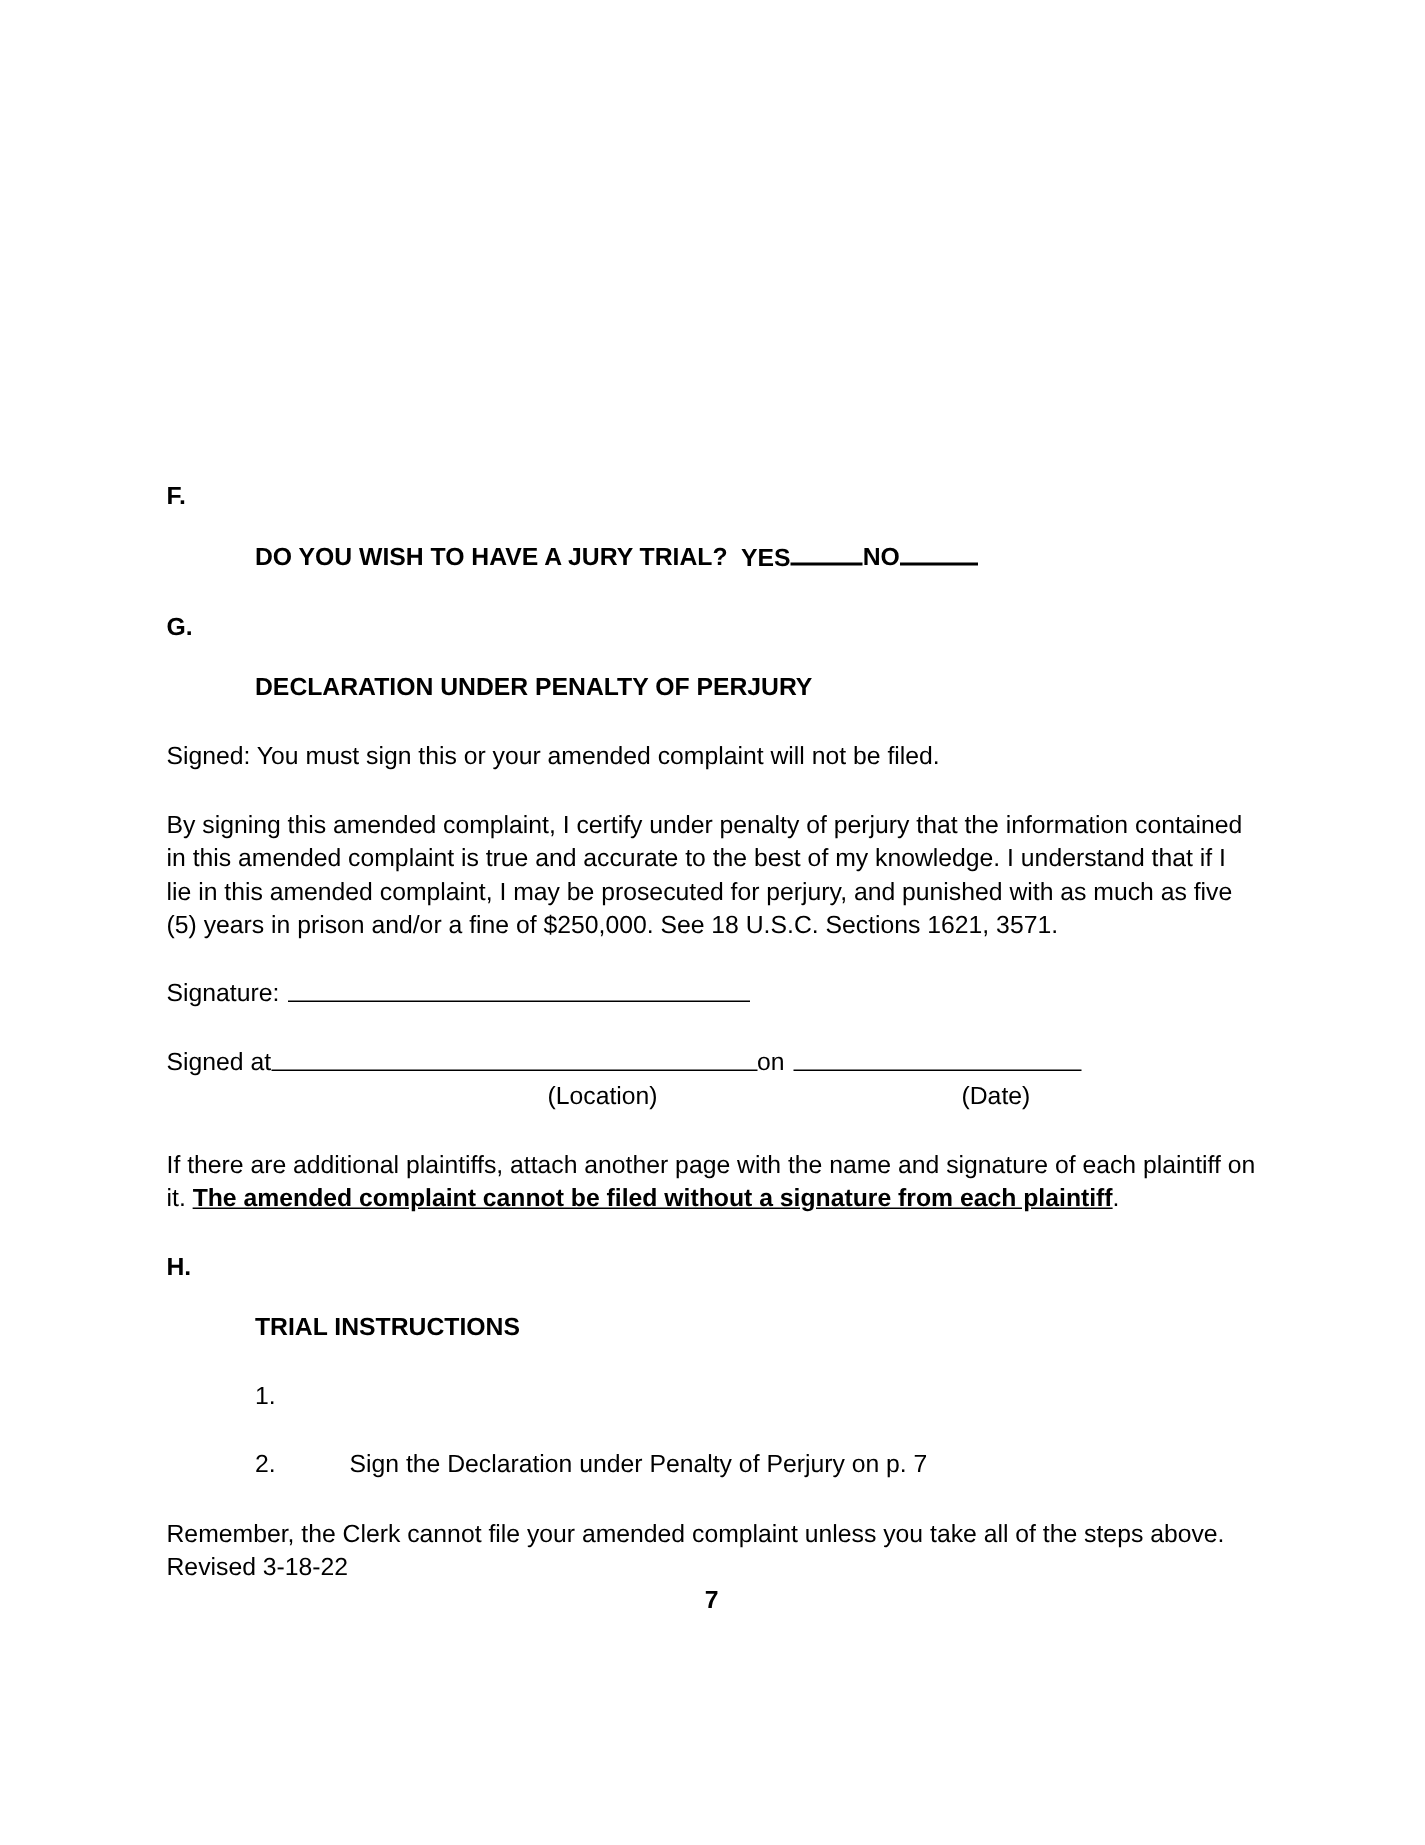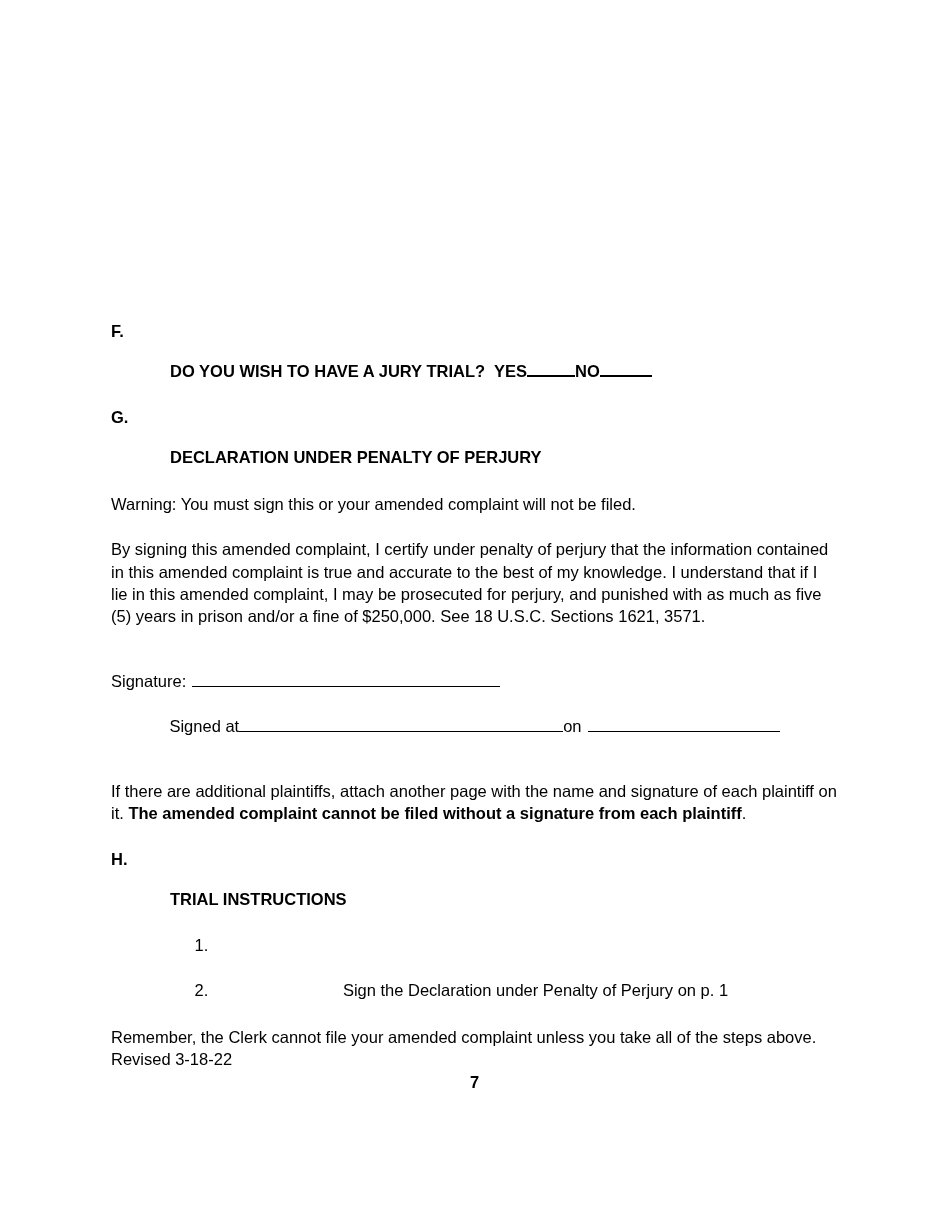--- a/index.html
+++ b/index.html
@@ -18,23 +18,23 @@
     padding: 320px 112px 0 111px;
     font-size: 16.5px;
     line-height: 22.4px;
     overflow: hidden;
   }
   .heading { display: flex; font-weight: bold; }
   .heading .letter { flex: 0 0 59px; }
   .heading .title { flex: 1; margin-top: 40px; }
 
   .mt-12 { }
-  .mt-23 { margin-top: 23px; text-align: center; }
+  .mt-23 { margin-top: 23px; }
   .mt-24 { margin-top: 24px; }
-  .mt-47 { margin-top: 42px; }
+  .mt-47 { margin-top: 23px; }
 
   .blank {
     display: inline-block;
     height: 1em;
     border-bottom: 2px solid #000;
     vertical-align: baseline;
   }
   .blank-thin {
     display: inline-block;
     height: 1em;
@@ -46,21 +46,21 @@
   .no-blank  { width: 52px; }
   .sig-blank { width: 308px; margin-left: 6px; }
   .signedat-blank { width: 324px; }
   .date-blank { width: 192px; margin-left: 6px; }
 
   .caption-row { position: relative; height: 22.4px; }
   .caption-location { position: absolute; left: 254px; }
   .caption-date { position: absolute; left: 530px; }
 
   .para { text-align: left; }
-  .bold-inline { font-weight: bold; }
+  .bold-inline { font-weight: bold; text-decoration: underline; }
 
   .step { display: flex; padding-left: 59px; }
   .step .num { flex: 0 0 63px; }
   .step .txt { flex: 1; }
 
   .page-number { text-align: center; font-weight: bold; }
 </style>
 </head>
 <body>
 
@@ -71,50 +71,54 @@
     <span class="title">
       <span>DO YOU WISH TO HAVE A JURY TRIAL?</span><span class="yes-label">YES</span><span class="blank yes-blank"></span><span>NO</span><span class="blank no-blank"></span>
     </span>
   </div>
 
   <div class="heading mt-24">
     <span class="letter">G.</span>
     <span class="title">DECLARATION UNDER PENALTY OF PERJURY</span>
   </div>
 
-  <div class="para mt-24">Warning: You must sign this or your amended complaint will not be filed.</div>
+  <div class="para mt-24">Signed: You must sign this or your amended complaint will not be filed.</div>
 
   <div class="para mt-23">By signing this amended complaint, I certify under penalty of perjury that the information contained in this amended complaint is true and accurate to the best of my knowledge. I understand that if I lie in this amended complaint, I may be prosecuted for perjury, and punished with as much as five (5) years in prison and/or a fine of $250,000.  See 18 U.S.C. Sections 1621, 3571.</div>
 
   <div class="mt-47">
     <span>Signature:</span><span class="blank-thin sig-blank"></span>
   </div>
 
   <div class="mt-23">
     <span>Signed at</span><span class="blank-thin signedat-blank"></span><span>on</span><span class="blank-thin date-blank"></span>
   </div>
 
+  <div class="caption-row">
+    <span class="caption-location">(Location)</span>
+    <span class="caption-date">(Date)</span>
+  </div>
 
   <div class="para mt-47">
     <span>If there are additional plaintiffs, attach another page with the name and signature of each plaintiff on it.  </span><span class="bold-inline">The amended complaint cannot be filed without a signature from each plaintiff</span><span>.</span>
   </div>
 
   <div class="heading mt-24">
     <span class="letter">H.</span>
     <span class="title">TRIAL INSTRUCTIONS</span>
   </div>
 
 
   <div class="step mt-23">
     <span class="num">1.</span>
   </div>
 
   <div class="step mt-23">
     <span class="num">2.</span>
-    <span class="txt">Sign the Declaration under Penalty of Perjury on p. 1</span>
+    <span class="txt">Sign the Declaration under Penalty of Perjury on p. 7</span>
   </div>
 
   <div class="para mt-24">Remember, the Clerk cannot file your amended complaint unless you take all of the steps above.</div>
 
   <div class="mt-12">Revised 3-18-22</div>
 
   <div class="page-number">7</div>
 
 </div>
 

